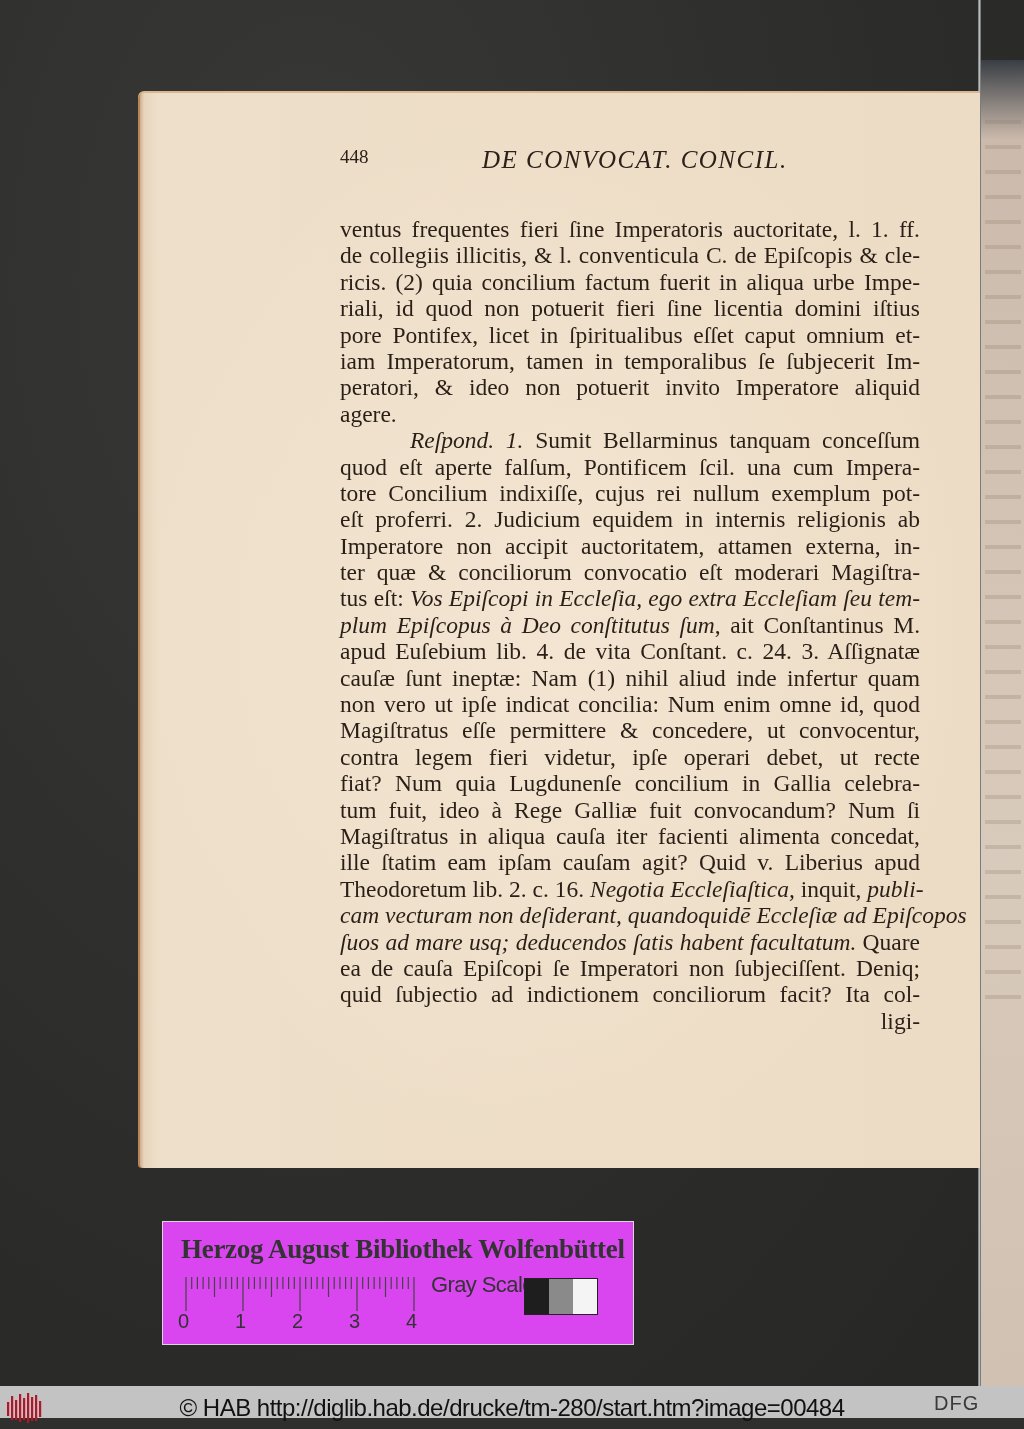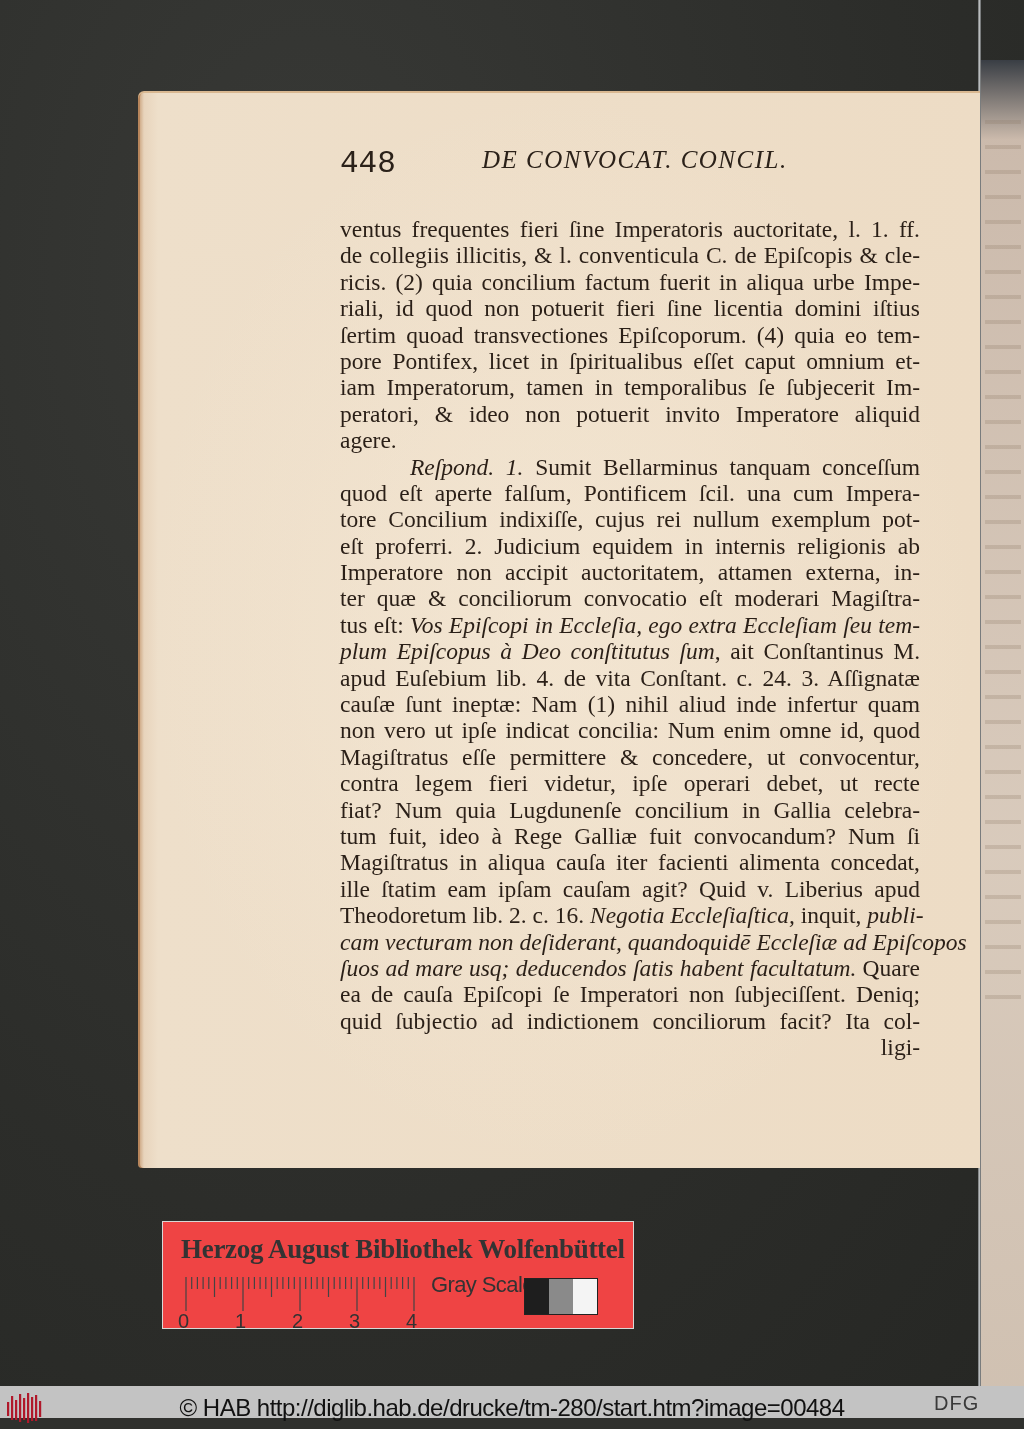--- a/index.html
+++ b/index.html
@@ -34,43 +34,43 @@
       radial-gradient(ellipse at 50% 50%, rgba(246,234,216,0.6) 0%, rgba(236,220,198,0) 70%),
       linear-gradient(to right, #c59a72 0px, #e8d4bc 6px, #eedfca 20px, #eddcc5 100%);
     border-radius: 6px 0 0 4px;
     box-shadow: inset 0 2px 0 #d9b891, inset 2px 0 0 #b8865c;
   }
   .running-head {
     position: absolute; left: 340px; top: 146px; width: 580px; height: 34px;
     color: #2b2119;
   }
   .page-number {
-    position: absolute; left: 0; top: 0; font-size: 31px; font-family: Liberation Mono, monospace;
+    position: absolute; left: 0; top: 0; font-size: 19px;
   }
   .head-title {
     position: absolute; left: 142px; top: 0; font-size: 25px;
     font-style: italic; letter-spacing: 1.5px;
   }
   .body-text {
     position: absolute; left: 340px; top: 180px; width: 580px;
     color: #2a1f17; font-size: 23.5px; line-height: 26.4px; margin-top: 36px;
   }
   .line {
     display: block; white-space: nowrap; text-align: justify;
     text-align-last: justify; height: 26.4px;
   }
   .line.last { text-align-last: left; }
   .line.right { text-align: left; text-align-last: right; }
   .indent { padding-left: 70px; }
   .ital { font-style: italic; }
 
   
   .card {
-    position: absolute; left: 163px; top: 1222px; width: 470px; height: 106px;
-    background: #ef4444; box-shadow: 0 0 0 1px #d8d8d6;
+    position: absolute; left: 163px; top: 1222px; width: 470px; height: 122px;
+    background: #d946ef; box-shadow: 0 0 0 1px #d8d8d6;
   }
   .card-title {
     position: absolute; left: 18px; top: 12px; font-size: 27px; font-weight: bold;
     color: #333; font-family: "Liberation Serif", serif; letter-spacing: -0.3px;
   }
   .ruler {
     position: absolute; left: 22px; top: 55px; width: 230px; height: 35px;
   }
   .ruler-label {
     position: absolute; top: 88px; font-size: 20px; color: #333;
@@ -117,21 +117,20 @@
 <div class="running-head">
   <span class="page-number">448</span>
   <span class="head-title">DE CONVOCAT. CONCIL.</span>
 </div>
 
 <div class="body-text" id="body-text">
     <span class="line"><span>ventus frequentes fieri ſine Imperatoris auctoritate, l. 1. ff.</span></span>
     <span class="line"><span>de collegiis illicitis, &amp; l. conventicula C. de Epiſcopis &amp; cle-</span></span>
     <span class="line"><span>ricis. (2) quia concilium factum fuerit in aliqua urbe Impe-</span></span>
     <span class="line"><span>riali, id quod non potuerit fieri ſine licentia domini iſtius</span></span>
-    <span class="line"><span>ſertim quoad transvectiones Epiſcoporum. (4) quia eo tem-</span></span>
     <span class="line"><span>pore Pontifex, licet in ſpiritualibus eſſet caput omnium et-</span></span>
     <span class="line"><span>iam Imperatorum, tamen in temporalibus ſe ſubjecerit Im-</span></span>
     <span class="line"><span>peratori, &amp; ideo non potuerit invito Imperatore aliquid</span></span>
     <span class="line last"><span>agere.</span></span>
     <span class="line indent"><span class="ital">Reſpond. 1.</span><span> Sumit Bellarminus tanquam conceſſum</span></span>
     <span class="line"><span>quod eſt aperte falſum, Pontificem ſcil. una cum Impera-</span></span>
     <span class="line"><span>tore Concilium indixiſſe, cujus rei nullum exemplum pot-</span></span>
     <span class="line"><span>eſt proferri. 2. Judicium equidem in internis religionis ab</span></span>
     <span class="line"><span>Imperatore non accipit auctoritatem, attamen externa, in-</span></span>
     <span class="line"><span>ter quæ &amp; conciliorum convocatio eſt moderari Magiſtra-</span></span>

